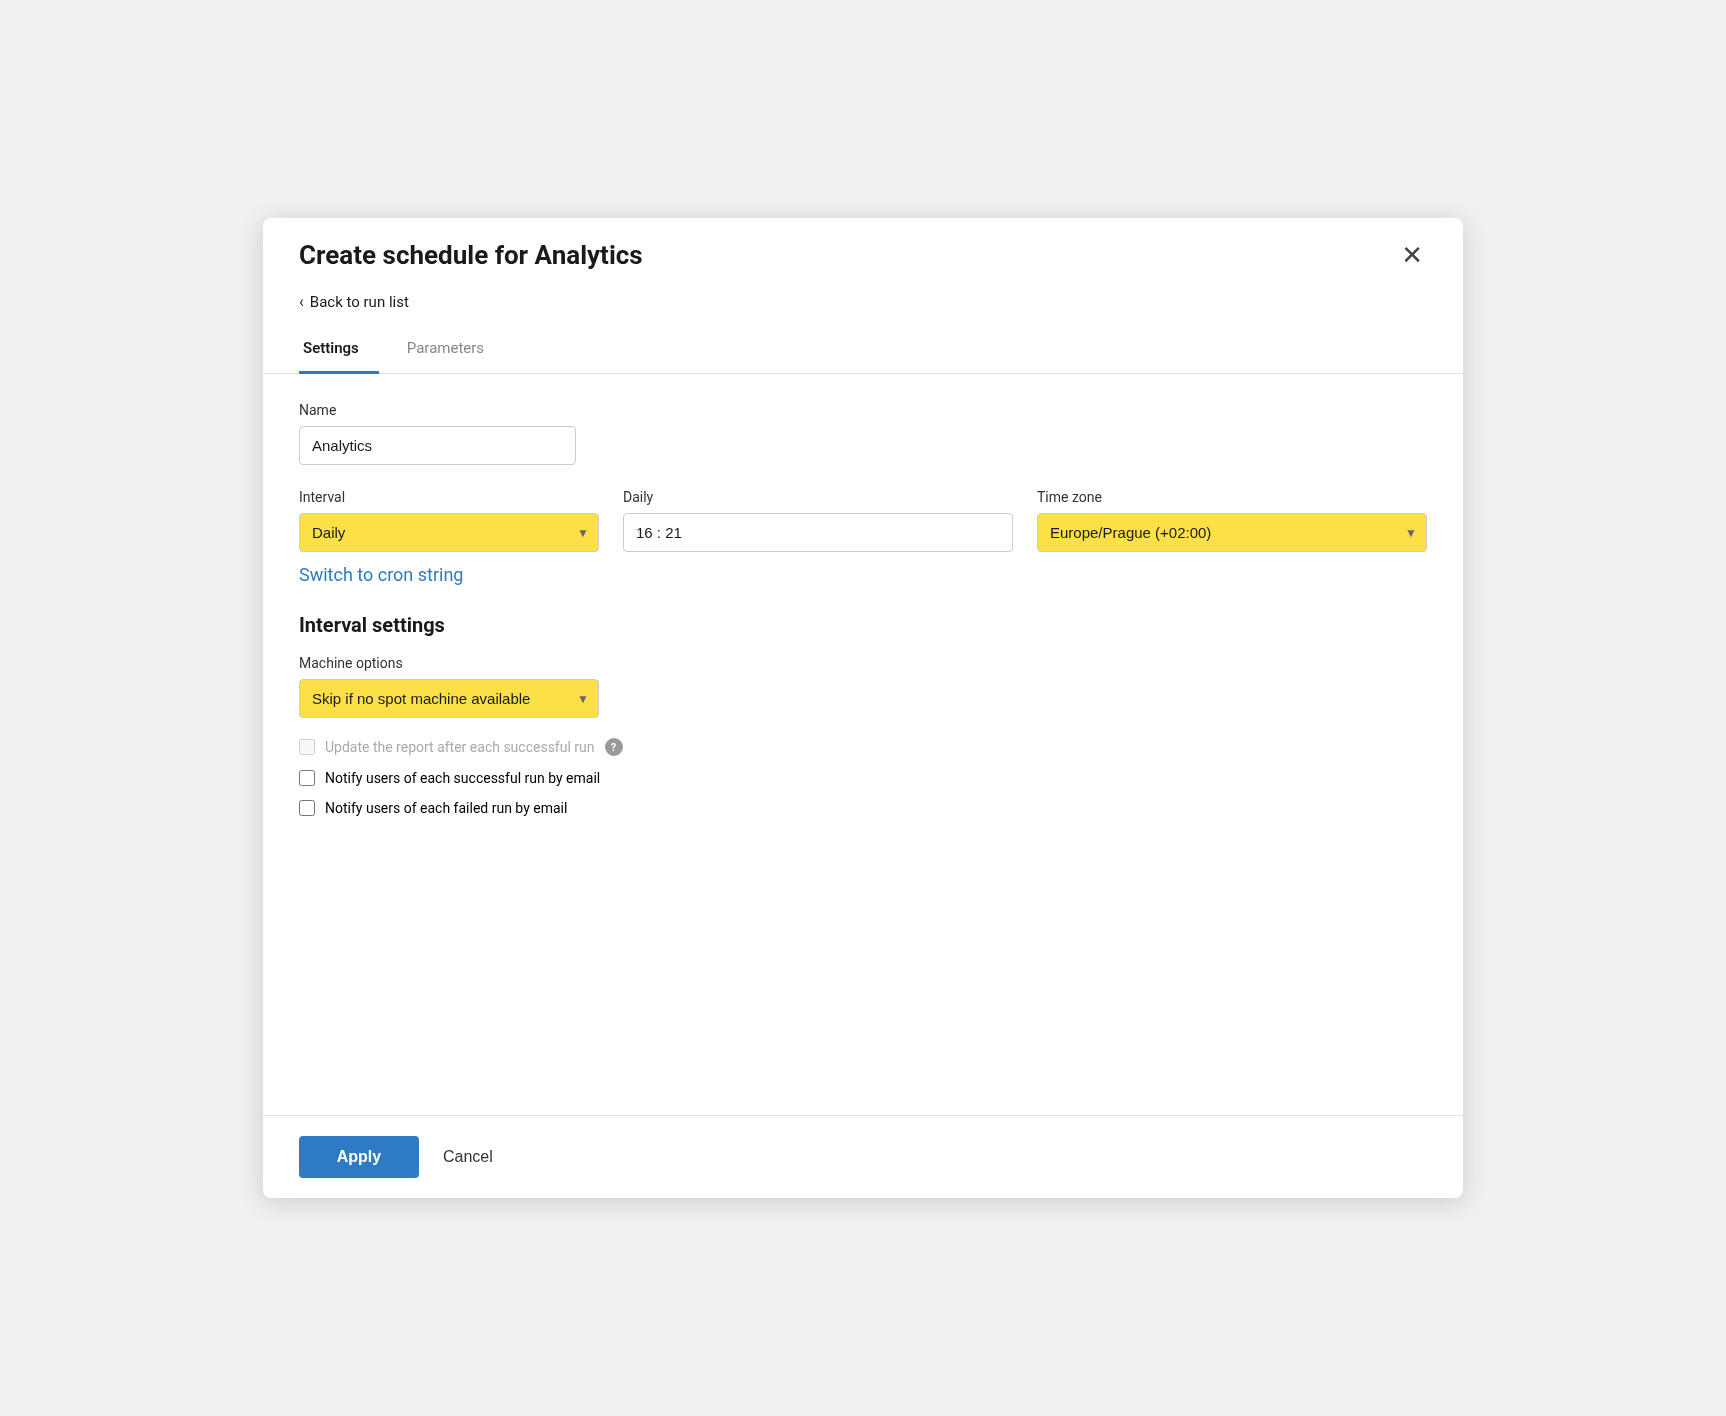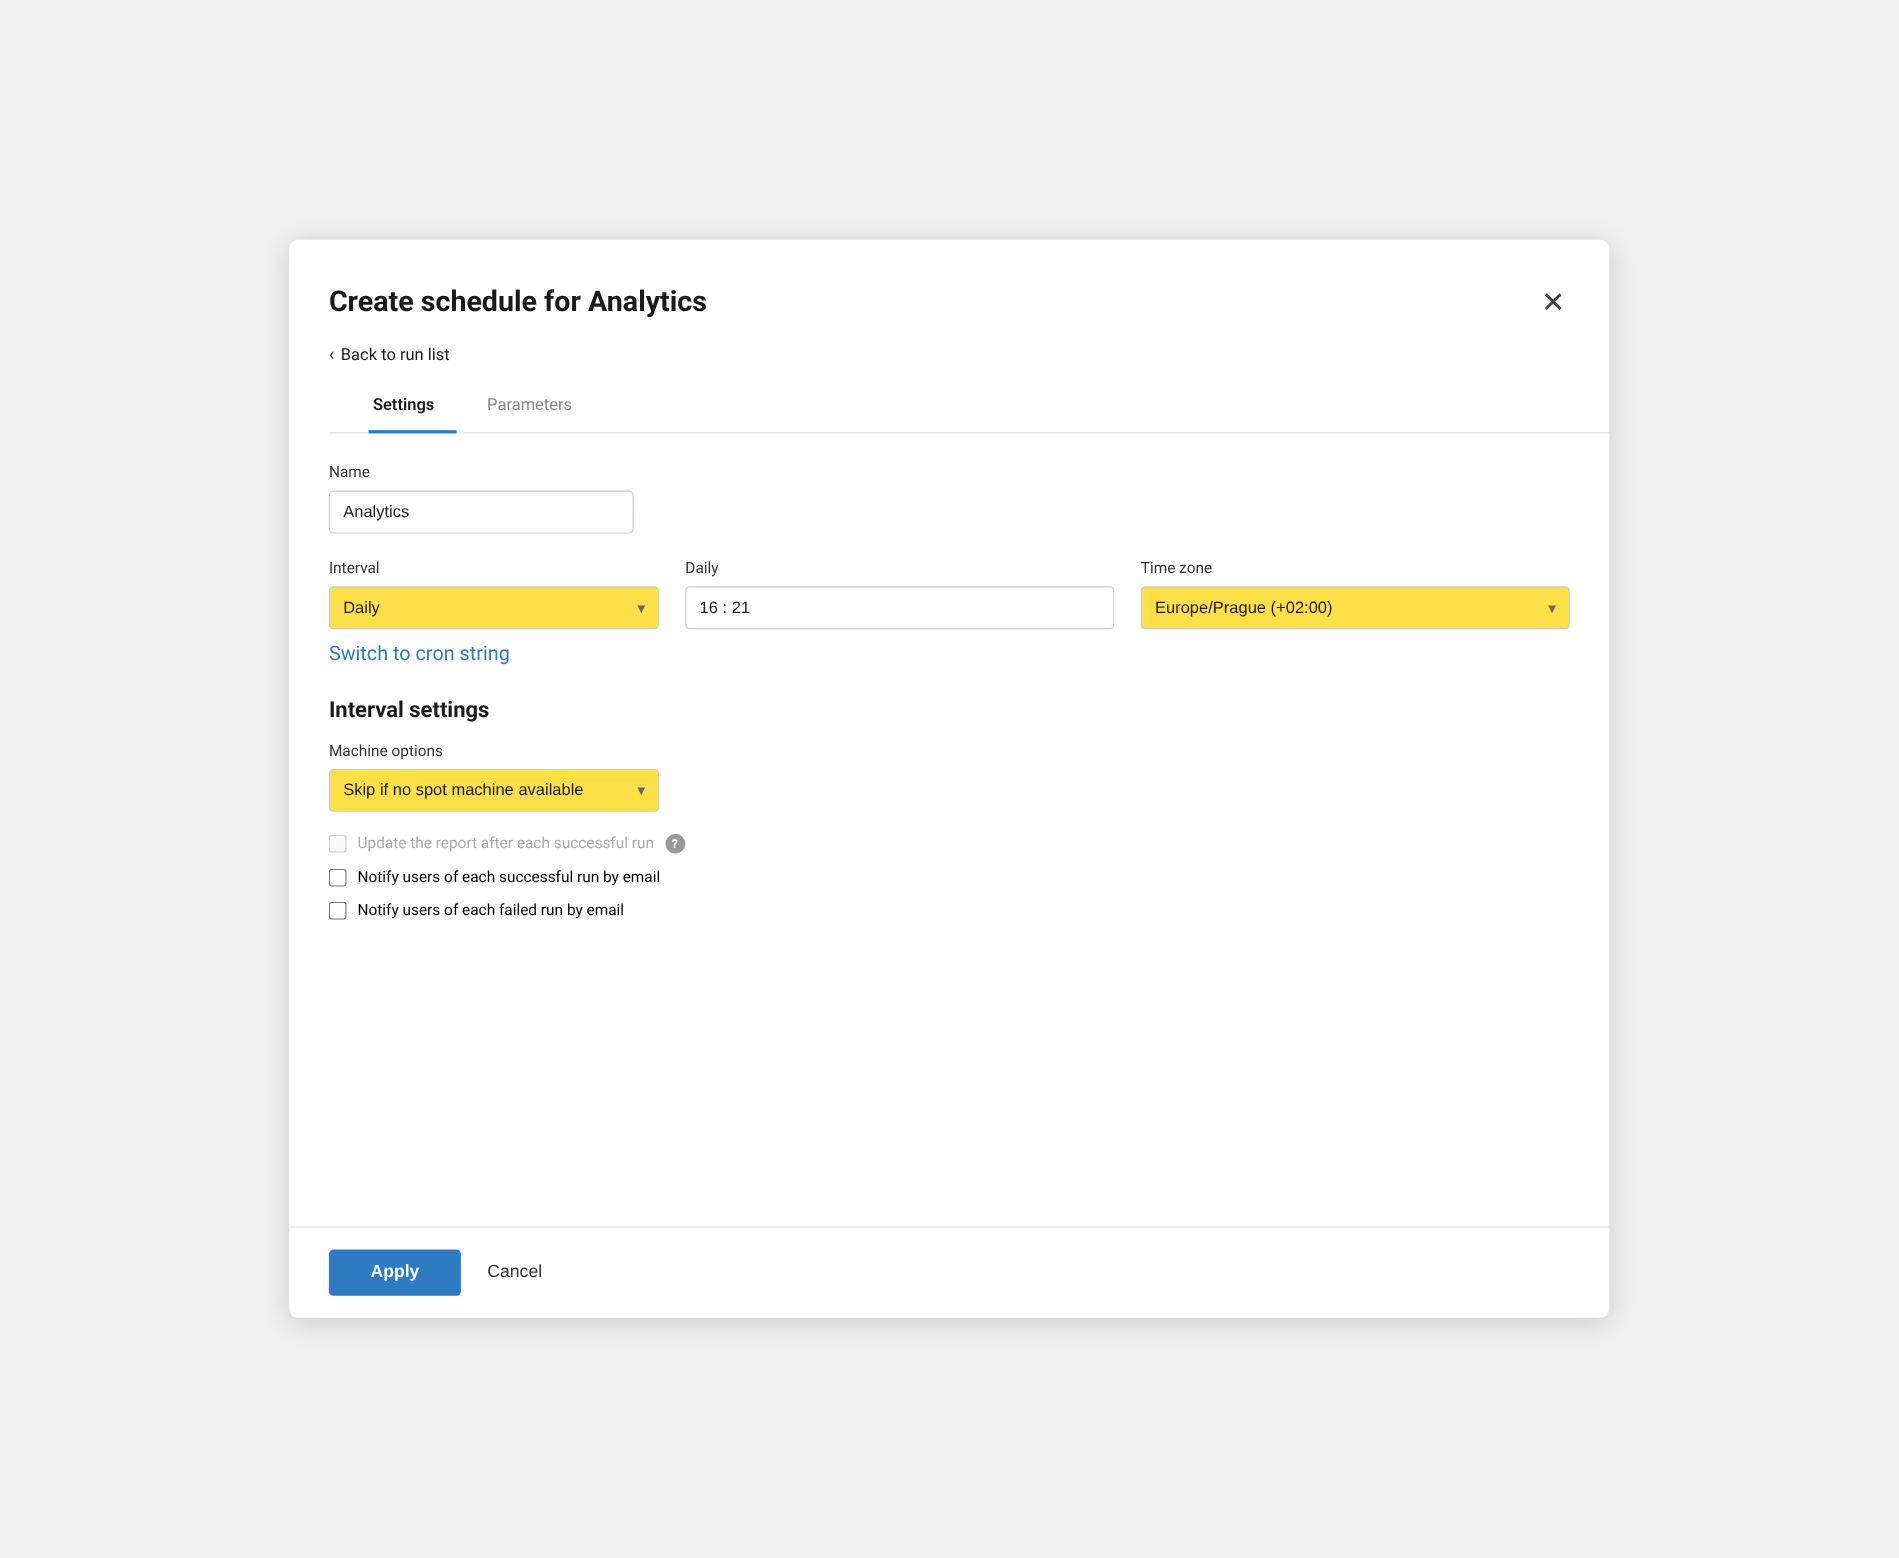--- a/index.html
+++ b/index.html
@@ -27,21 +27,21 @@
       position: relative;
       display: flex;
       flex-direction: column;
       box-shadow: 0 4px 24px rgba(0,0,0,0.15);
     }
 
     .modal-header {
       display: flex;
       align-items: center;
       justify-content: space-between;
-      padding: 40px 36px 16px 36px;
+      padding: 20px 36px 16px 36px;
     }
 
     .modal-title {
       font-size: 26px;
       font-weight: 700;
       color: #1a1a1a;
     }
 
     .close-button {
       background: none;
@@ -71,21 +71,20 @@
     .back-arrow {
       font-size: 16px;
       color: #1a1a1a;
     }
 
     .tabs-container {
       padding: 0 36px;
       border-bottom: 1px solid #e0e0e0;
       display: flex;
       gap: 0;
-      margin-left: 36px;
     }
 
     .tab {
       padding: 12px 20px 14px 4px;
       font-size: 15px;
       cursor: pointer;
       color: #888;
       border-bottom: 3px solid transparent;
       margin-bottom: -1px;
       font-weight: 400;

